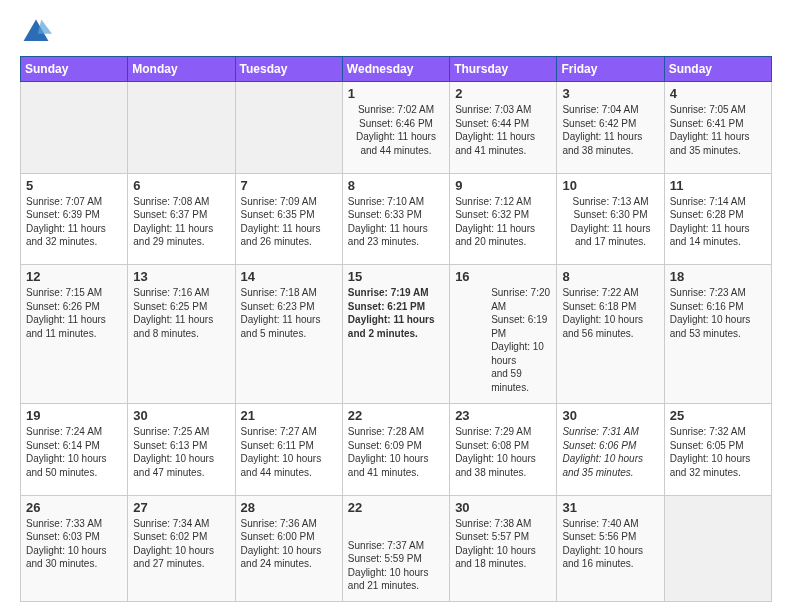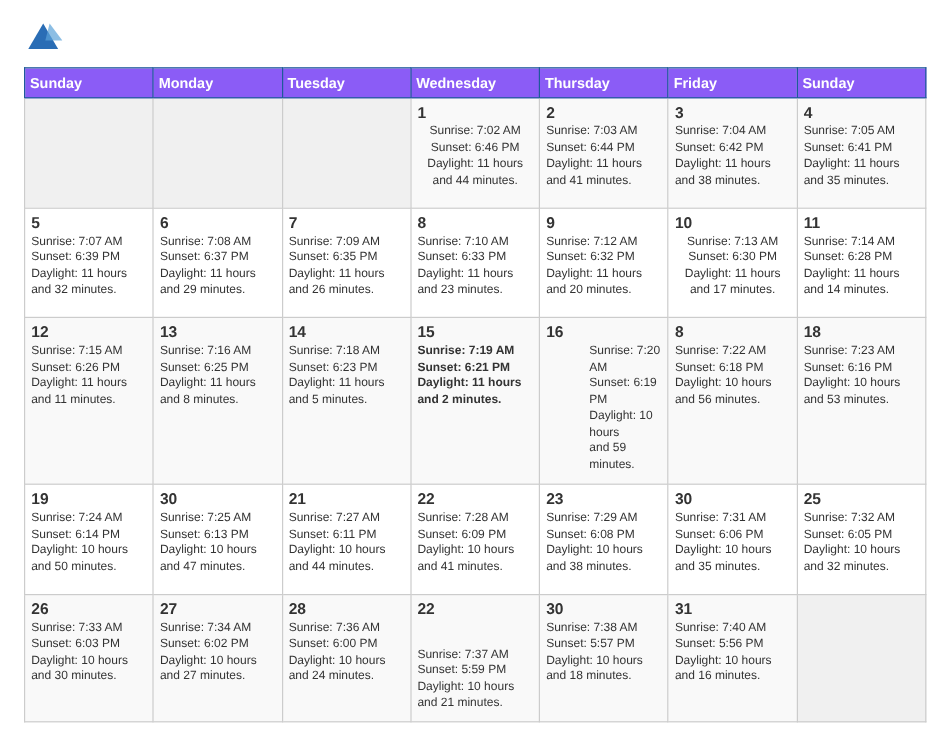--- a/index.html
+++ b/index.html
@@ -305,21 +305,21 @@
           </td>
           <td>
             <span class="day-num">23</span>
             <div class="day-info" style="white-space: pre-line;">Sunrise: 7:29 AM
 Sunset: 6:08 PM
 Daylight: 10 hours
 and 38 minutes.</div>
           </td>
           <td>
             <span class="day-num">30</span>
-            <div class="day-info" style="white-space: pre-line;">Sunrise: 7:31 AM
+            <div class="day-info" style="white-space: pre-line; font-style: italic;">Sunrise: 7:31 AM
 Sunset: 6:06 PM
 Daylight: 10 hours
 and 35 minutes.</div>
           </td>
           <td>
             <span class="day-num">25</span>
             <div class="day-info" style="white-space: pre-line;">Sunrise: 7:32 AM
 Sunset: 6:05 PM
 Daylight: 10 hours
 and 32 minutes.</div>

